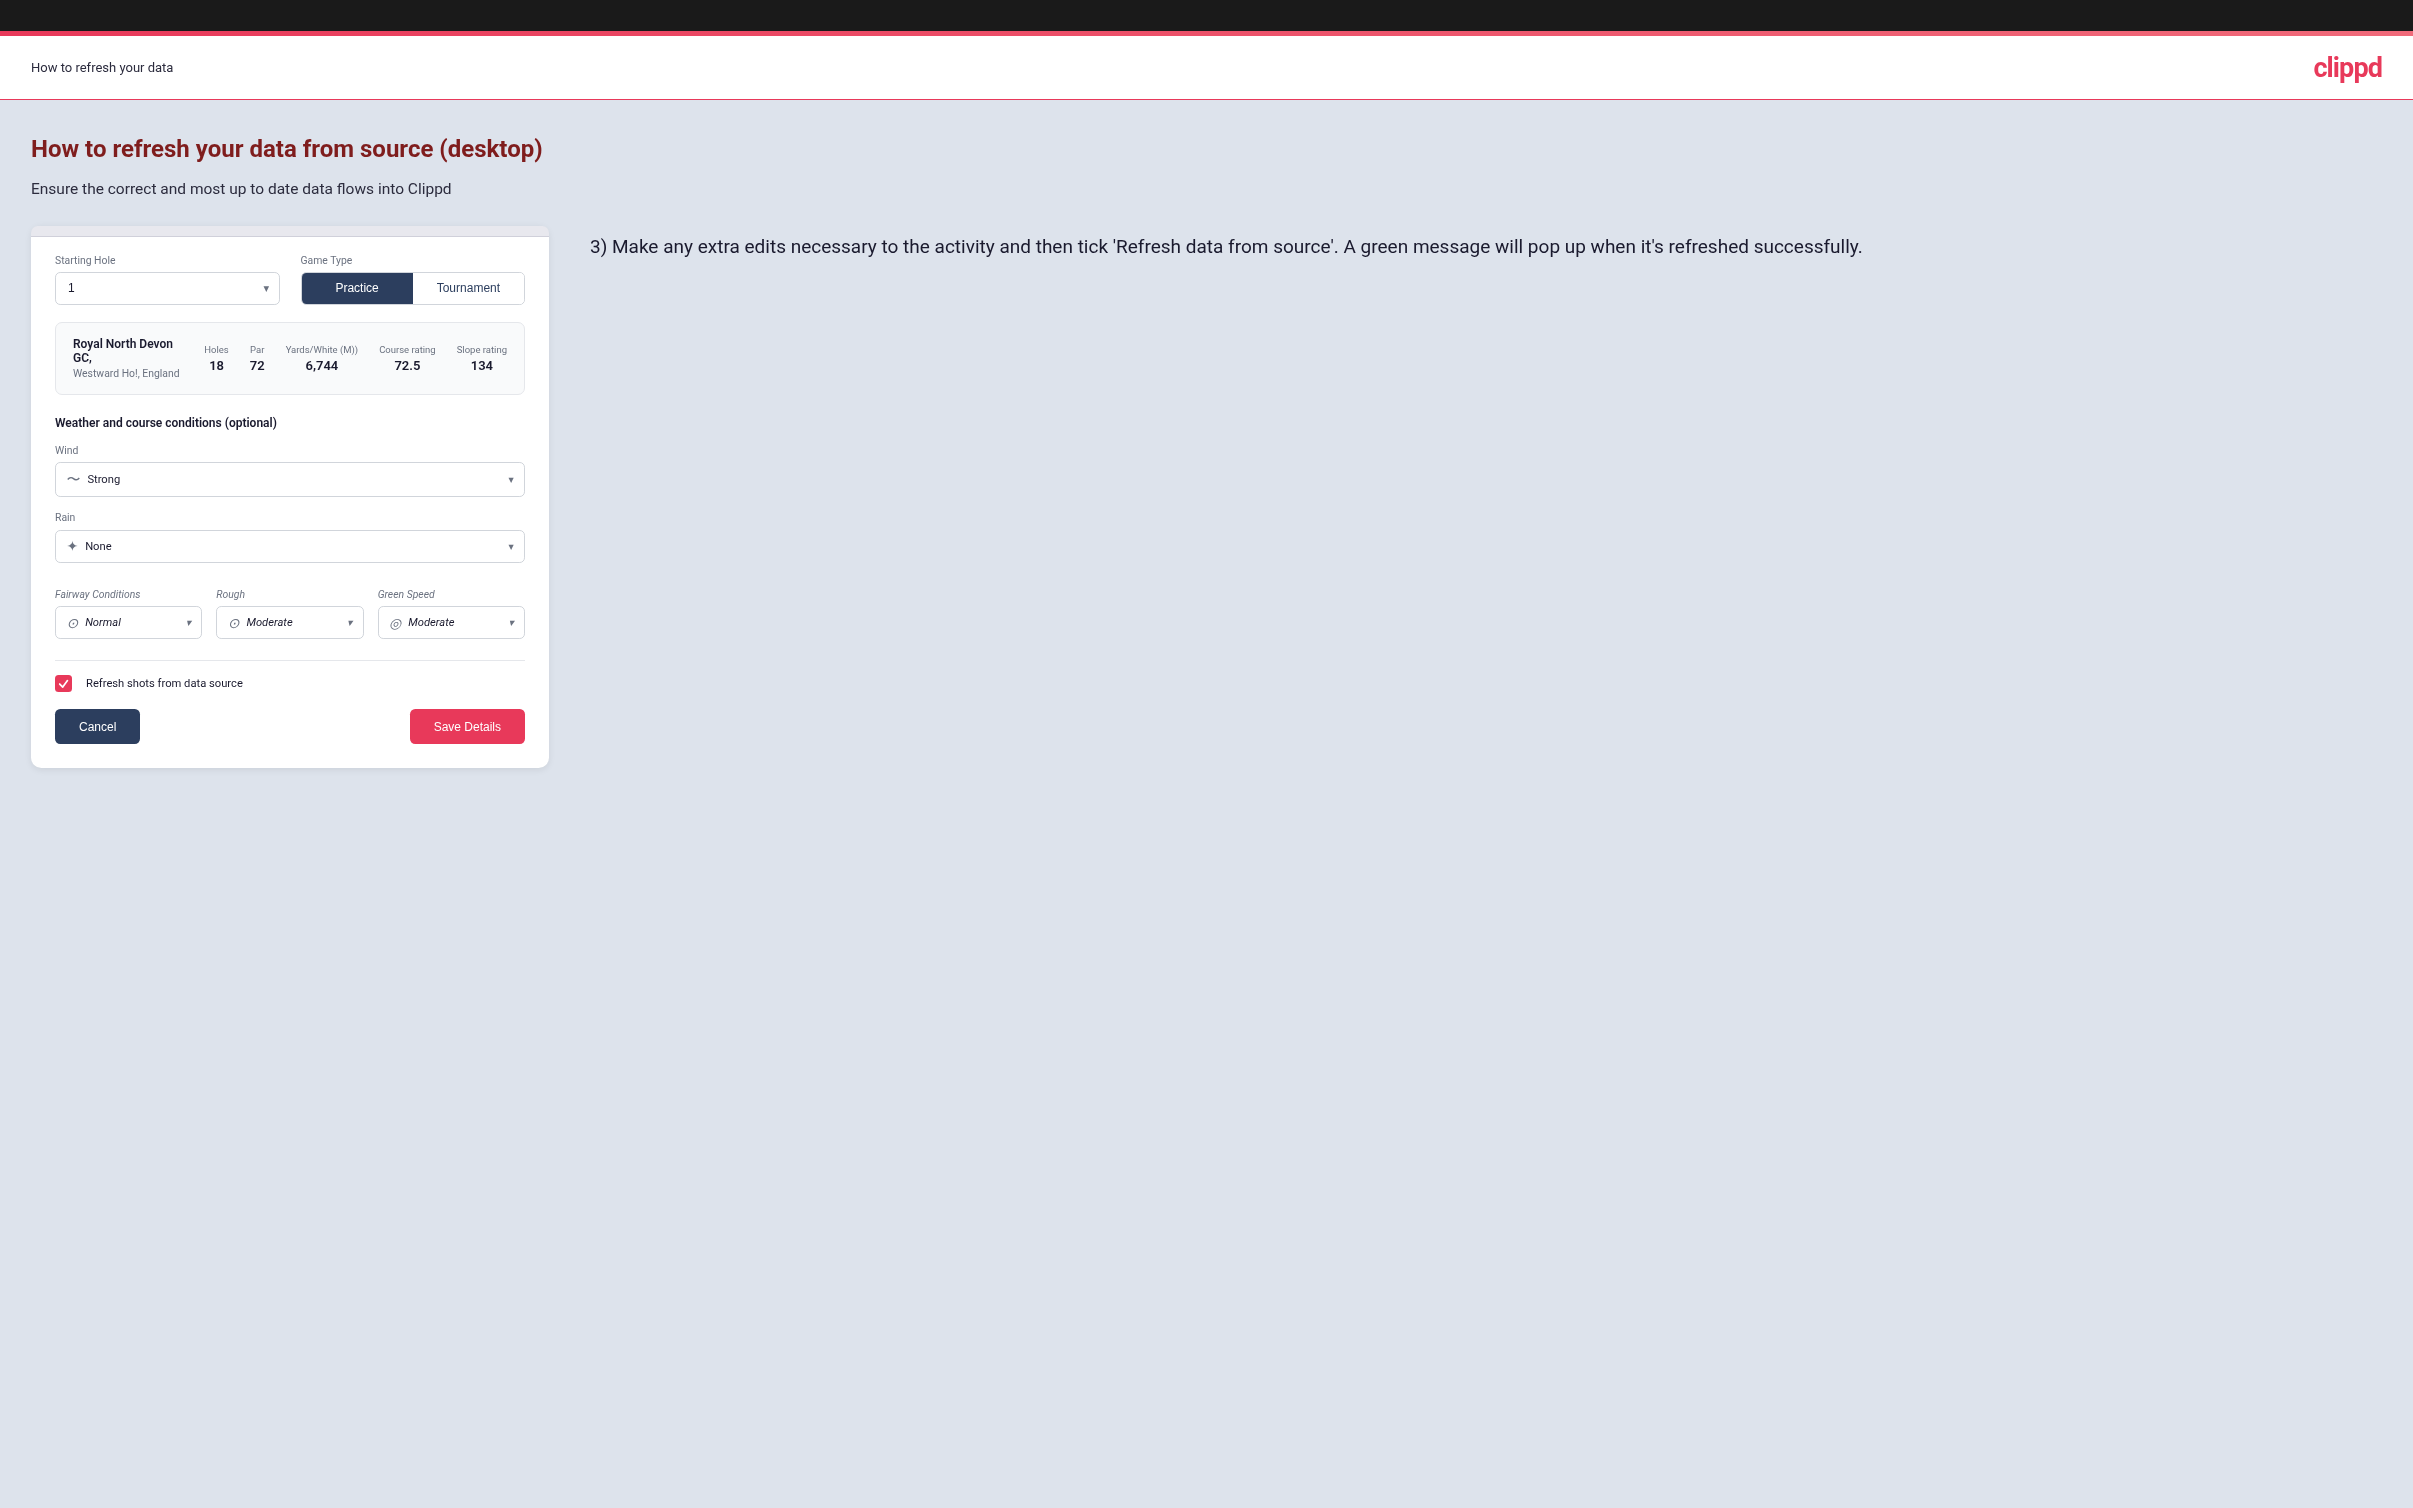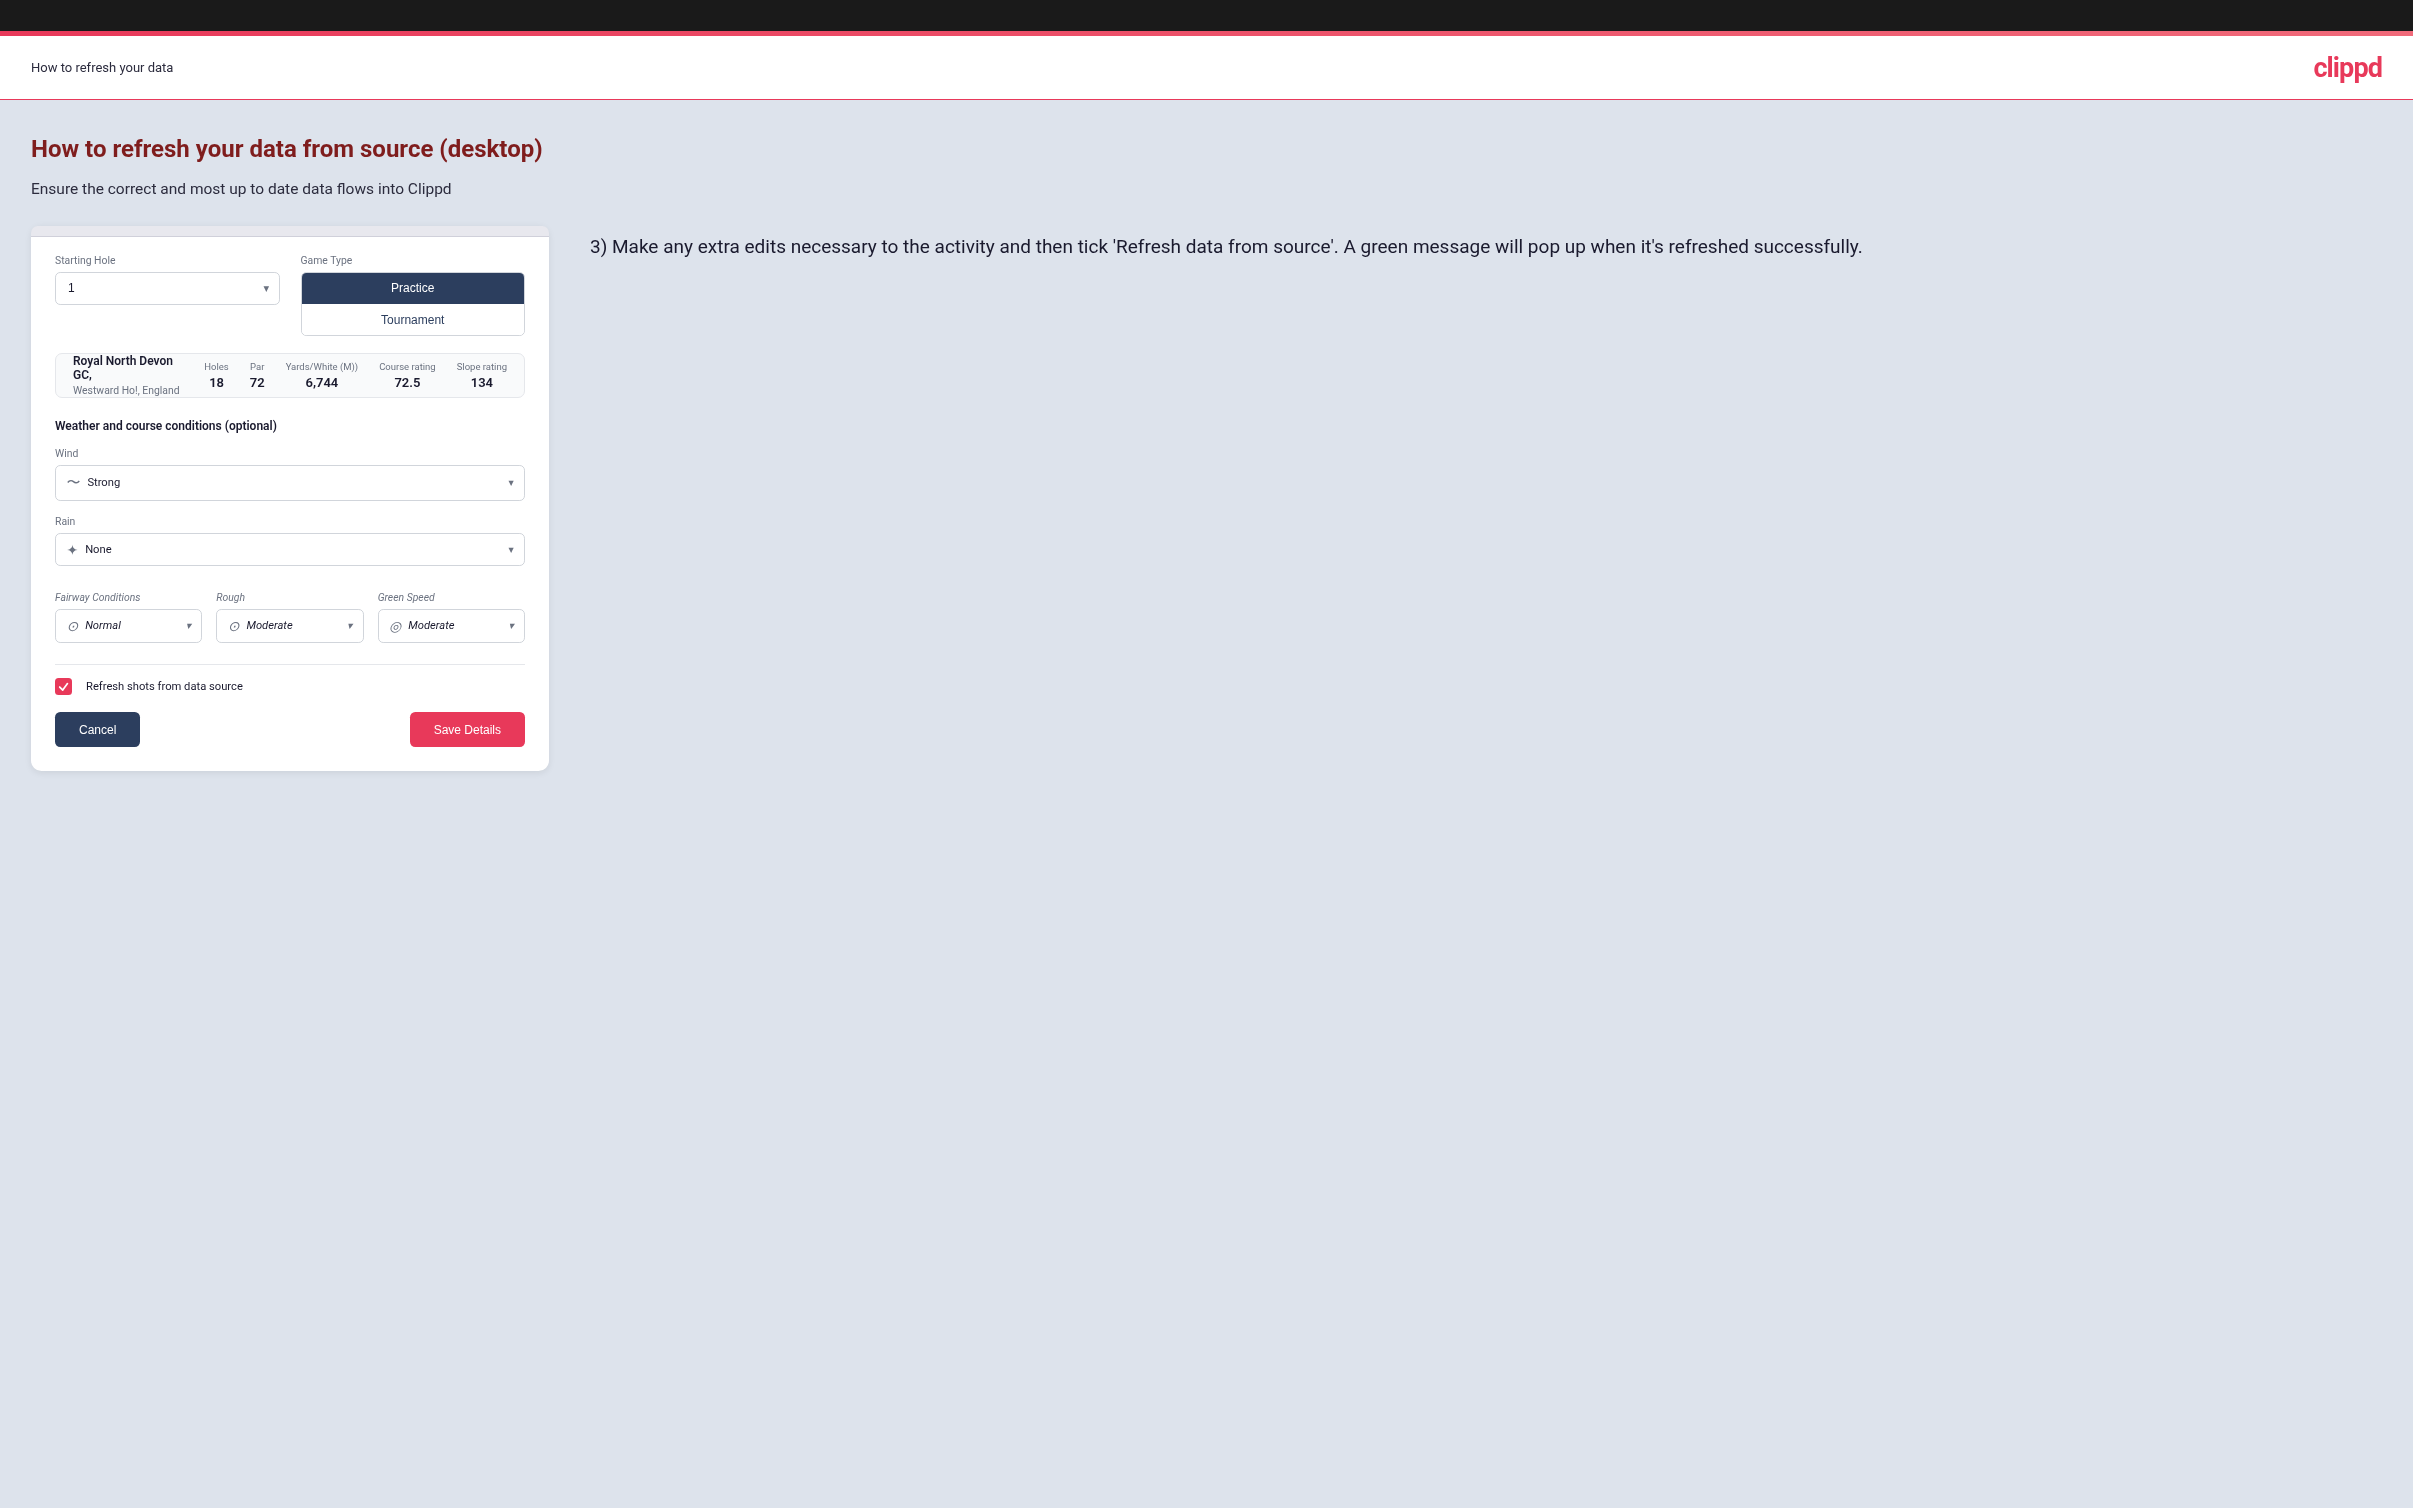--- a/index.html
+++ b/index.html
@@ -113,21 +113,20 @@
     }
     .game-type-group {
       flex: 1;
     }
     .toggle-buttons {
       display: flex;
       border: 0.9px solid #d1d5db;
       border-radius: 5.2px;
       overflow: hidden;
       margin-top: 0;
-      flex-direction: column;
     }
     .toggle-btn {
       flex: 1;
       padding: 8.6px 12px;
       border: none;
       cursor: pointer;
       font-size: 12px;
       font-weight: 500;
       transition: all 0.15s;
     }
@@ -136,21 +135,21 @@
       color: #ffffff;
     }
     .toggle-btn.inactive {
       background: #ffffff;
       color: #2c3e5e;
     }
     .course-row {
       background: #f9fafb;
       border: 0.9px solid #e5e7eb;
       border-radius: 7px;
-      padding: 0 17px;
+      padding: 14px 17px;
       display: flex;
       align-items: center;
       gap: 21px;
       margin-bottom: 21px;
     }
     .course-info {
       flex: 1;
     }
     .course-name {
       font-size: 12px;

